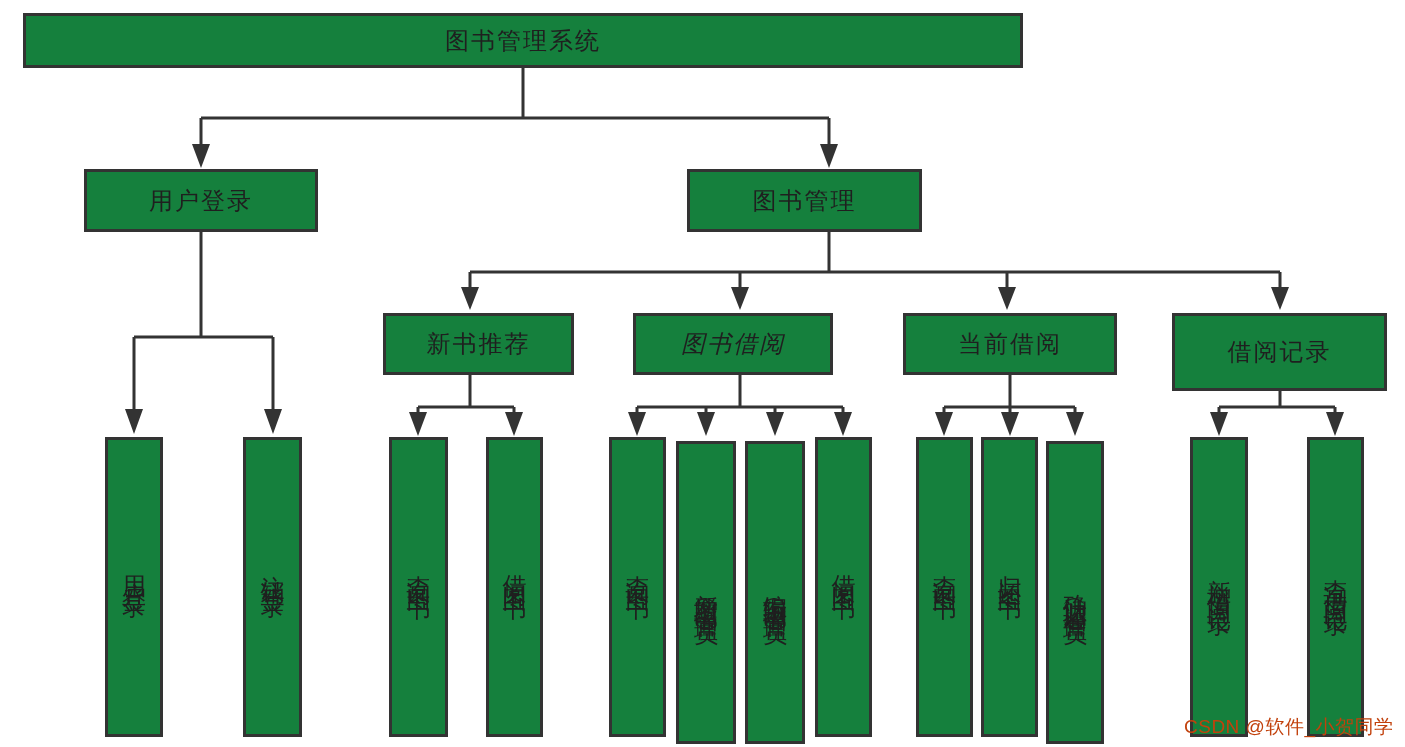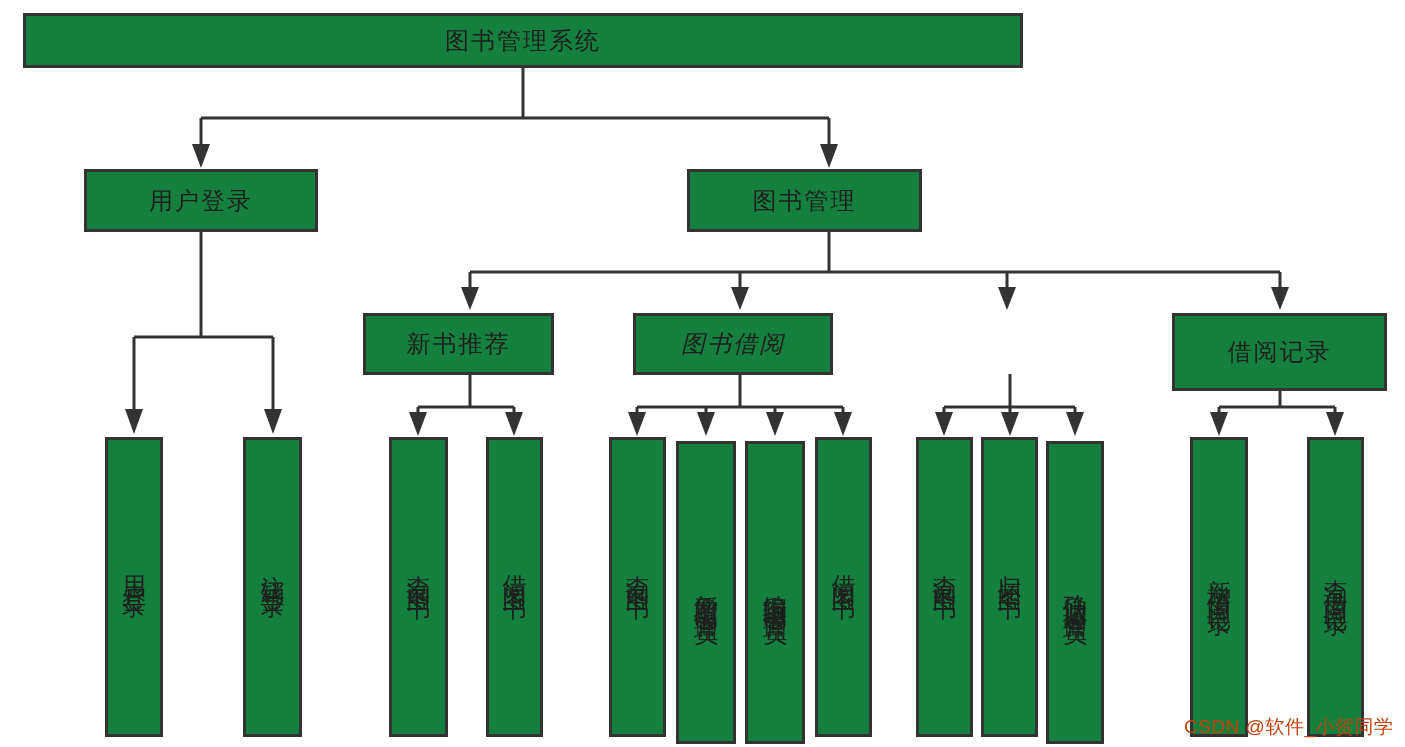--- a/index.html
+++ b/index.html
@@ -90,25 +90,28 @@
     <span class="hlbl">图书管理系统</span>
   </div>
 
   <div class="node" style="left:84px; top:169px; width:234px; height:63px;">
     <span class="hlbl">用户登录</span>
   </div>
   <div class="node" style="left:671px; top:169px; width:235px; height:63px;margin-left:16px;">
     <span class="hlbl">图书管理</span>
   </div>
 
-  <div class="node" style="left:363px; top:313px; width:191px; height:62px;font-family:Liberation Serif, serif;">
+  <div class="node" style="left:383px; top:313px; width:191px; height:62px;font-family:Liberation Serif, serif;">
     <span class="hlbl">新书推荐</span>
   </div>
   <div class="node" style="left:633px; top:313px; width:200px; height:62px;font-style:italic;">
     <span class="hlbl">图书借阅</span>
+  </div>
+  <div class="node" style="left:903px; top:313px; width:214px; height:62px;">
+    <span class="hlbl">当前借阅</span>
   </div>
   <div class="node" style="left:1172px; top:313px; width:215px; height:78px;">
     <span class="hlbl">借阅记录</span>
   </div>
 
   <div class="node" style="left:105px; top:437px; width:58px; height:300px;">
     <span class="vlbl v4">用户登录</span>
   </div>
   <div class="node" style="left:243px; top:437px; width:59px; height:300px;">
     <span class="vlbl v4">注销登录</span>

